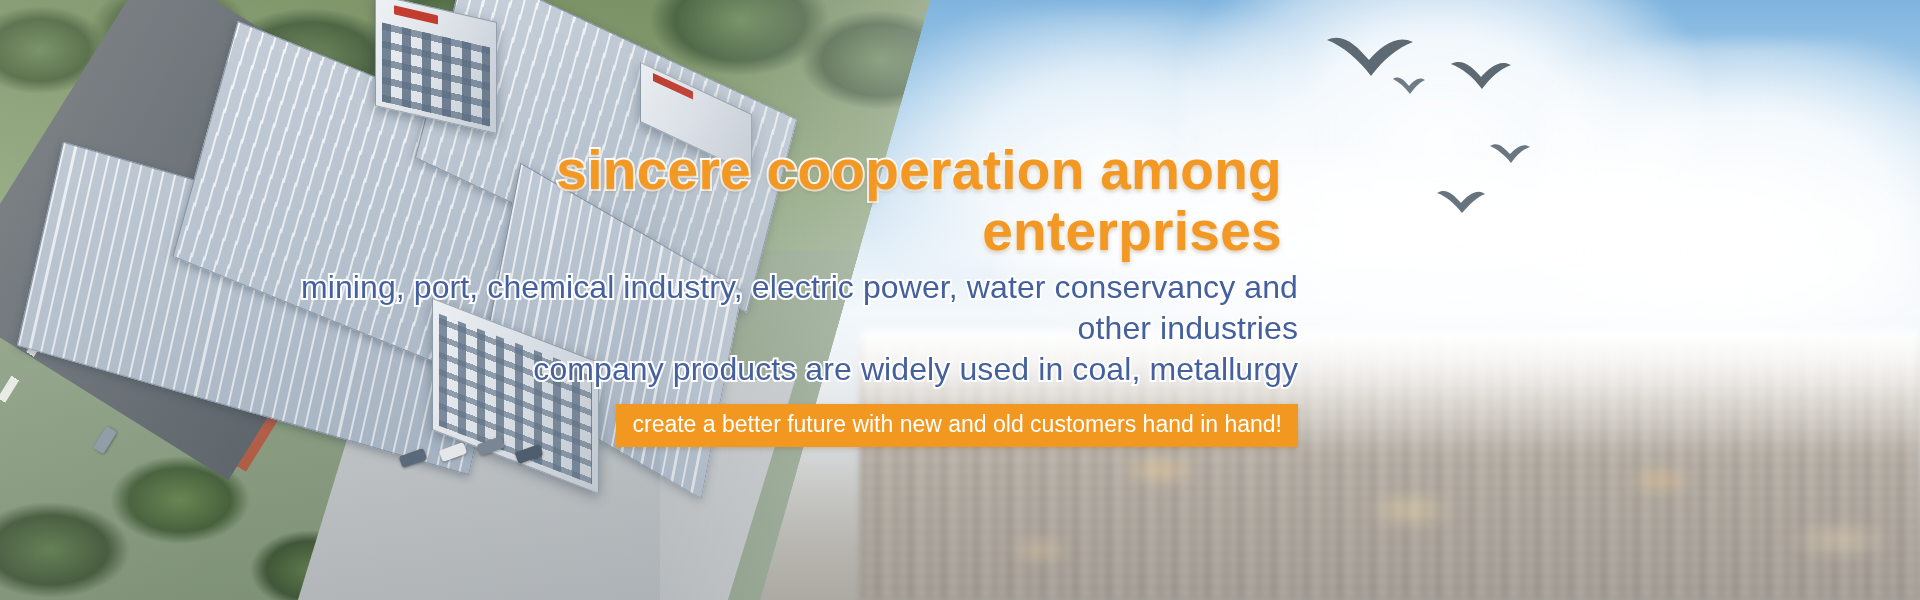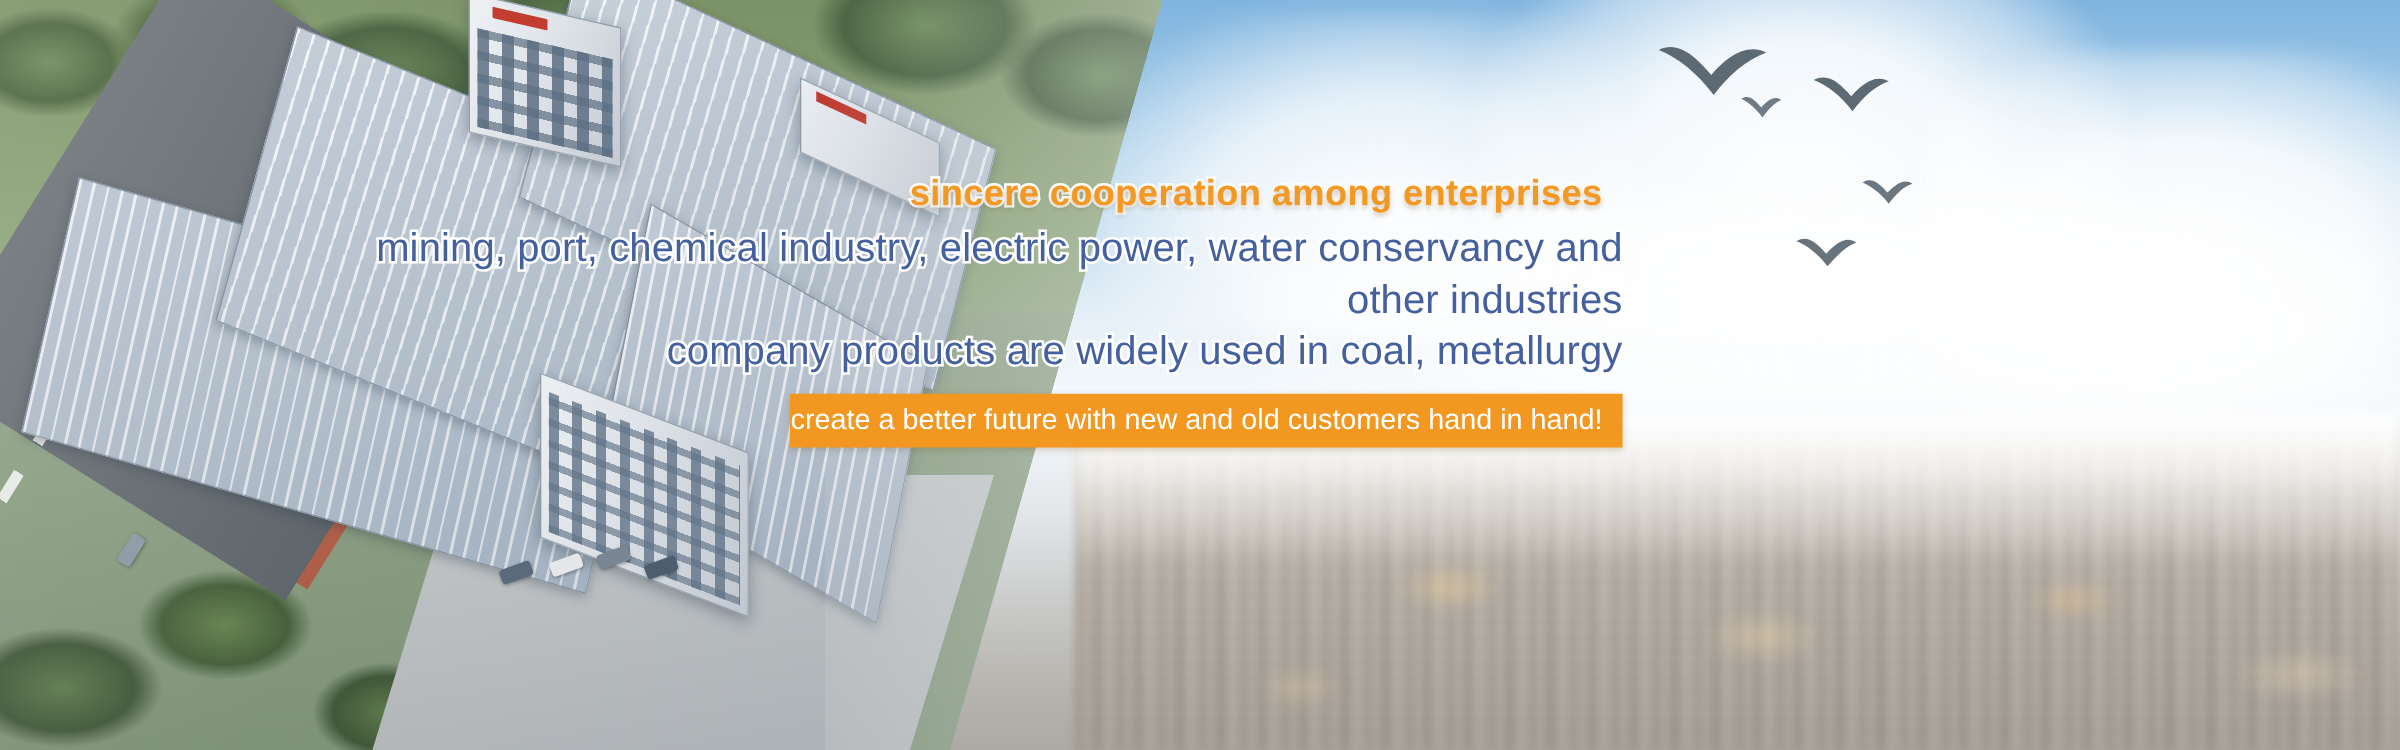--- a/index.html
+++ b/index.html
@@ -190,21 +190,21 @@
   
   .birds{position:absolute;left:0;top:0;width:1920px;height:600px;}
   .bird{position:absolute;}
 
   
   .copy{
     position:absolute;left:300px;top:140px;width:1000px;height:260px;
     text-align:right;
   }
   .headline{
-    font-size:29px;font-weight:bold;letter-spacing:.3px;
+    font-size:55px;font-weight:bold;letter-spacing:.3px;
     color:#f29823;
     -webkit-text-stroke:4px #ffffff;
     paint-order:stroke fill;
     text-shadow:0 2px 4px rgba(120,90,40,.35);
     line-height:1.1;
     margin:0 0 6px 0;
     padding-right:18px;
   }
   .subline{
     font-size:32px;font-weight:normal;letter-spacing:.1px;
@@ -214,21 +214,21 @@
     line-height:1.28;
     margin:0;
     padding-right:2px;
   }
   .ctawrap{ margin-top:14px; padding-right:2px; }
   .cta{
     display:inline-block;
     background:#f2971f;
     color:#ffffff;
     font-size:23px;
-    padding:7px 16px 9px 0;
+    padding:7px 16px 9px 16px;
     line-height:1.2;
     white-space:nowrap;
     box-shadow:0 2px 5px rgba(120,80,20,.25);
   }
 </style>
 </head>
 <body>
 
 <div class="banner">
 

